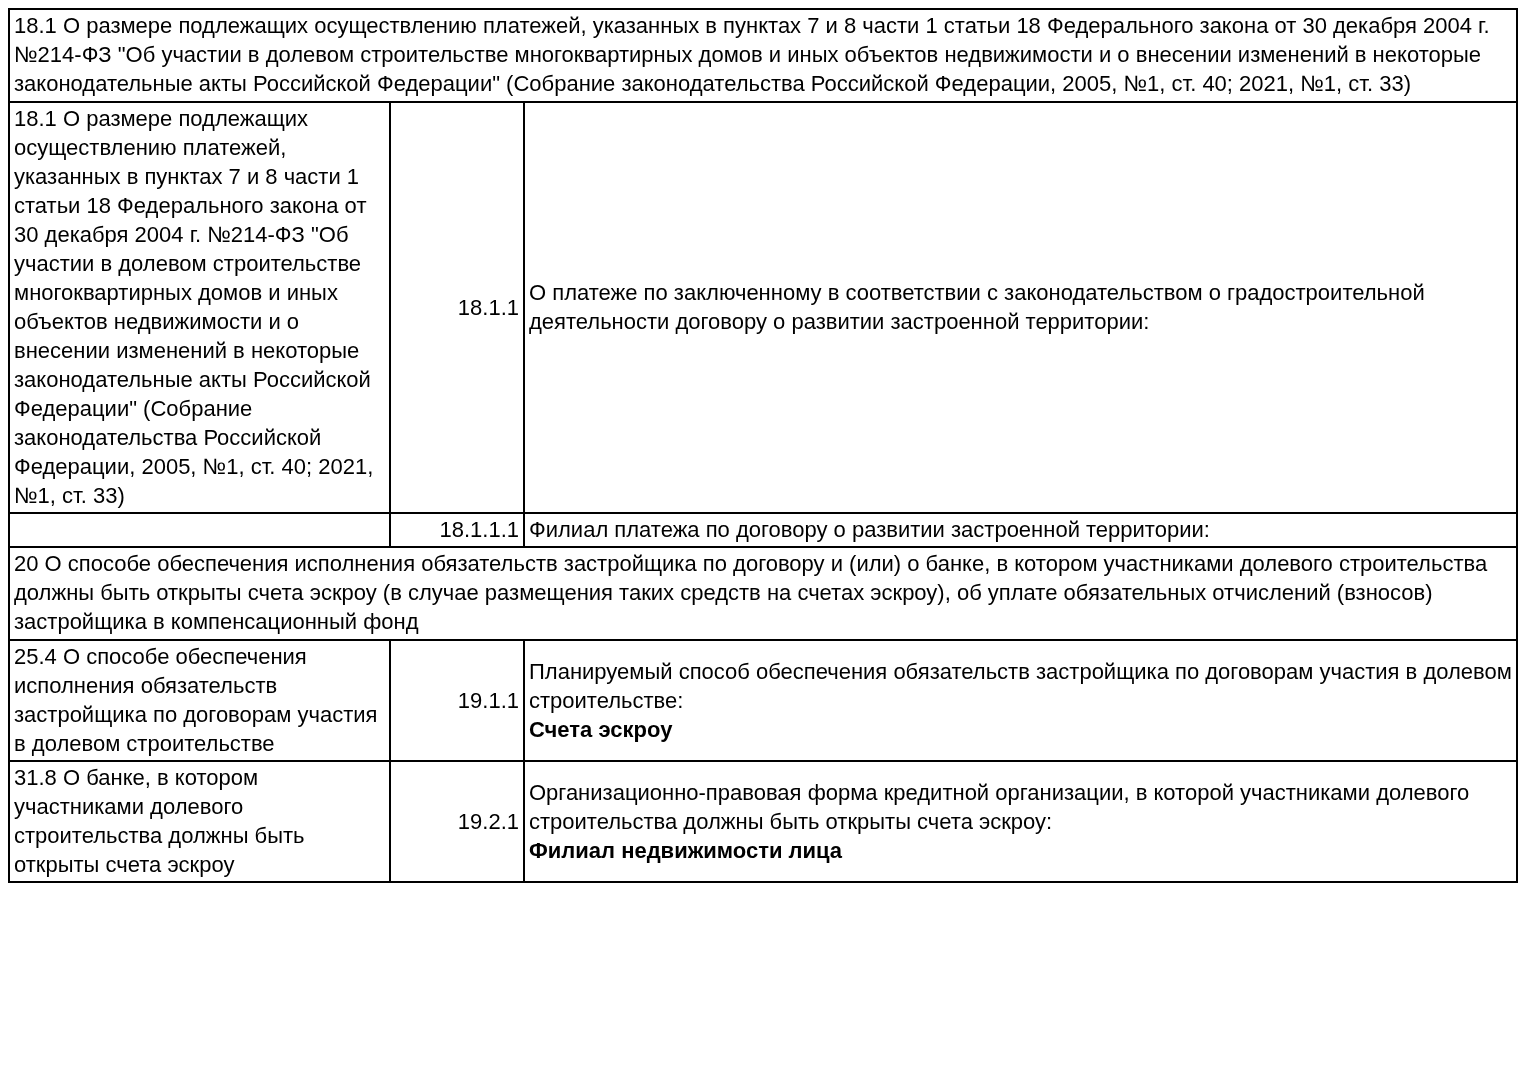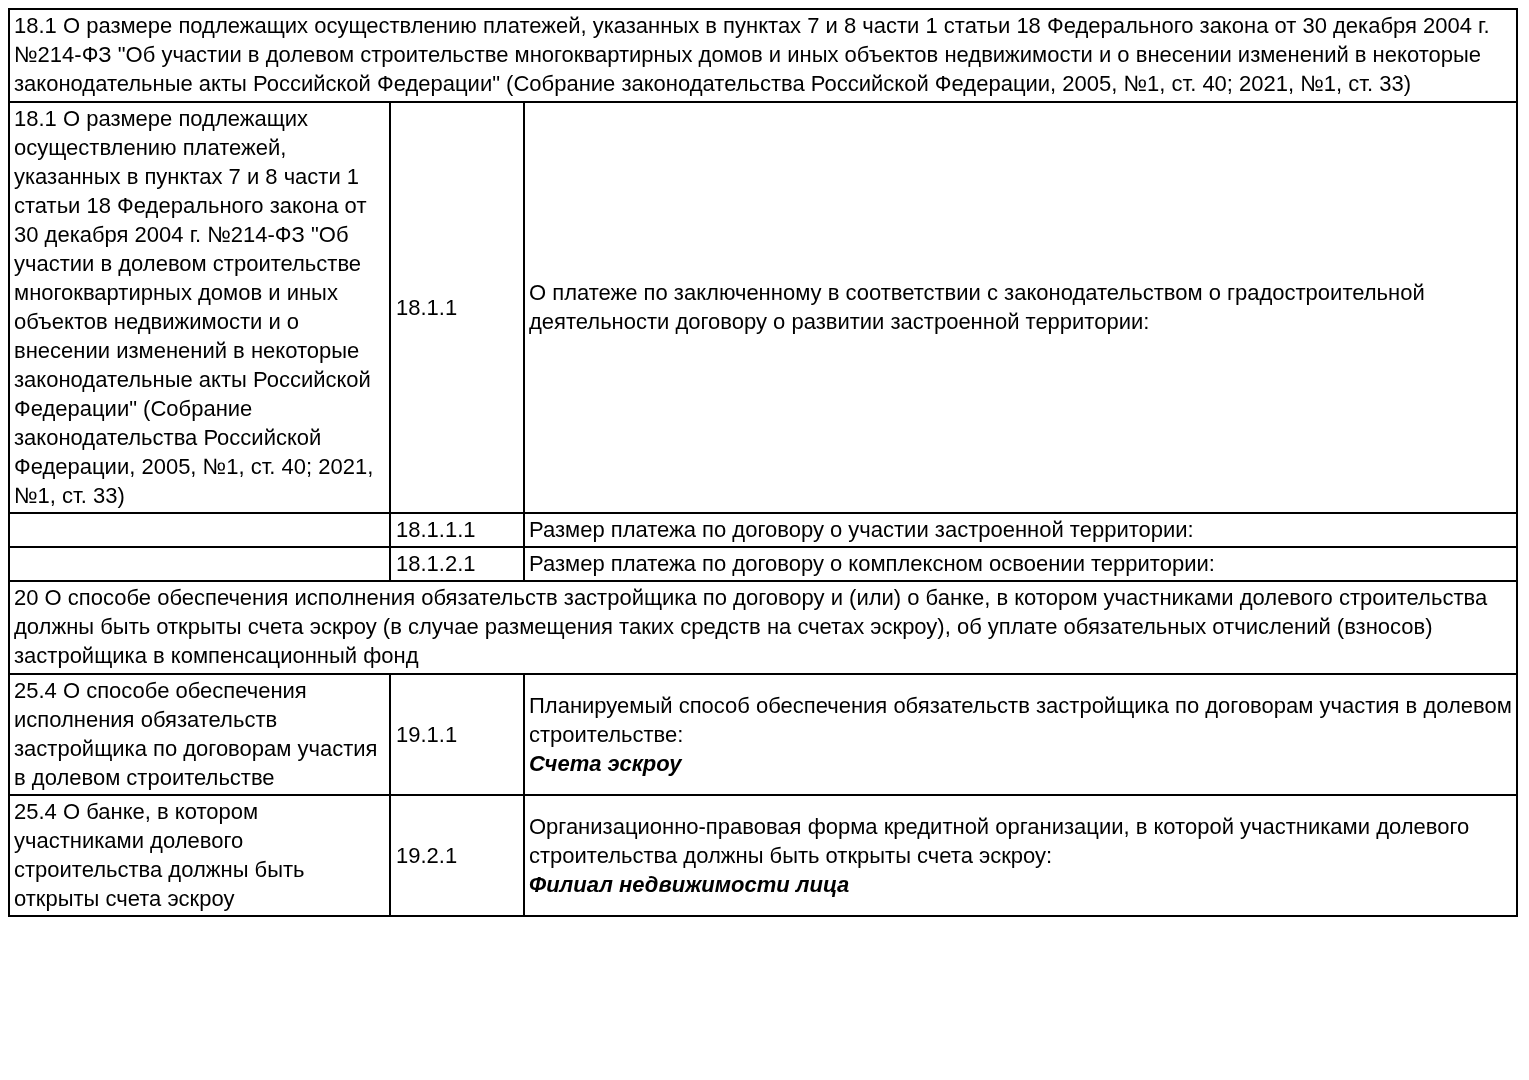--- a/index.html
+++ b/index.html
@@ -24,27 +24,27 @@
   }
   td {
     border: 2px solid #000000;
     padding: 1px 4px 2px 4px;
     font-size: 22px;
     line-height: 29px;
     vertical-align: middle;
     word-wrap: break-word;
   }
   td.group-cell { vertical-align: top; }
-  td.num-cell   { vertical-align: middle; padding-left: 5px; }
+  td.num-cell   { vertical-align: middle; padding-left: 5px; text-align: right; }
   td.content-cell { vertical-align: middle; }
   tr.section-row td {
     vertical-align: top;
     padding: 1px 4px 3px 4px;
   }
-  .answer-line { font-weight: bold; font-style: italic; }
+  .answer-line { font-weight: bold; }
   .answer-line:empty { display: none; }
   tr.r-single td { height: 33px; }
 </style>
 </head>
 <body>
 
 <div class="doc-wrap">
   <table class="decl">
     <colgroup>
       <col style="width:381px">
@@ -63,51 +63,43 @@
       <td class="content-cell">
         <div>О платеже по заключенному в соответствии с законодательством о градостроительной деятельности договору о развитии застроенной территории:</div>
 
       </td>
     </tr>
 
     <tr class="r-single">
       <td class="group-cell"></td>
       <td class="num-cell">18.1.1.1</td>
       <td class="content-cell">
-        <div>Размер платежа по договору о участии застроенной территории:</div>
+        <div>Филиал платежа по договору о развитии застроенной территории:</div>
 
       </td>
     </tr>
 
 
-    <tr class="r-single">
-      <td class="group-cell"></td>
-      <td class="num-cell">18.1.2.1</td>
-      <td class="content-cell">
-        <div>Размер платежа по договору о комплексном освоении территории:</div>
-
-      </td>
-    </tr>
 
     <tr class="section-row">
       <td colspan="3">20 О способе обеспечения исполнения обязательств застройщика по договору и (или) о банке, в котором участниками долевого строительства должны быть открыты счета эскроу (в случае размещения таких средств на счетах эскроу), об уплате обязательных отчислений (взносов) застройщика в компенсационный фонд</td>
     </tr>
 
     <tr>
       <td class="group-cell">25.4 О способе обеспечения исполнения обязательств застройщика по договорам участия в долевом строительстве</td>
       <td class="num-cell">19.1.1</td>
       <td class="content-cell">
         <div>Планируемый способ обеспечения обязательств застройщика по договорам участия в долевом строительстве:</div>
         <div class="answer-line">Счета эскроу</div>
       </td>
     </tr>
 
 
     <tr>
-      <td class="group-cell">25.4 О банке, в котором участниками долевого строительства должны быть открыты счета эскроу</td>
+      <td class="group-cell">31.8 О банке, в котором участниками долевого строительства должны быть открыты счета эскроу</td>
       <td class="num-cell">19.2.1</td>
       <td class="content-cell">
         <div>Организационно-правовая форма кредитной организации, в которой участниками долевого строительства должны быть открыты счета эскроу:</div>
         <div class="answer-line">Филиал недвижимости лица</div>
       </td>
     </tr>
   </tbody>
     </table>
 </div>
 

